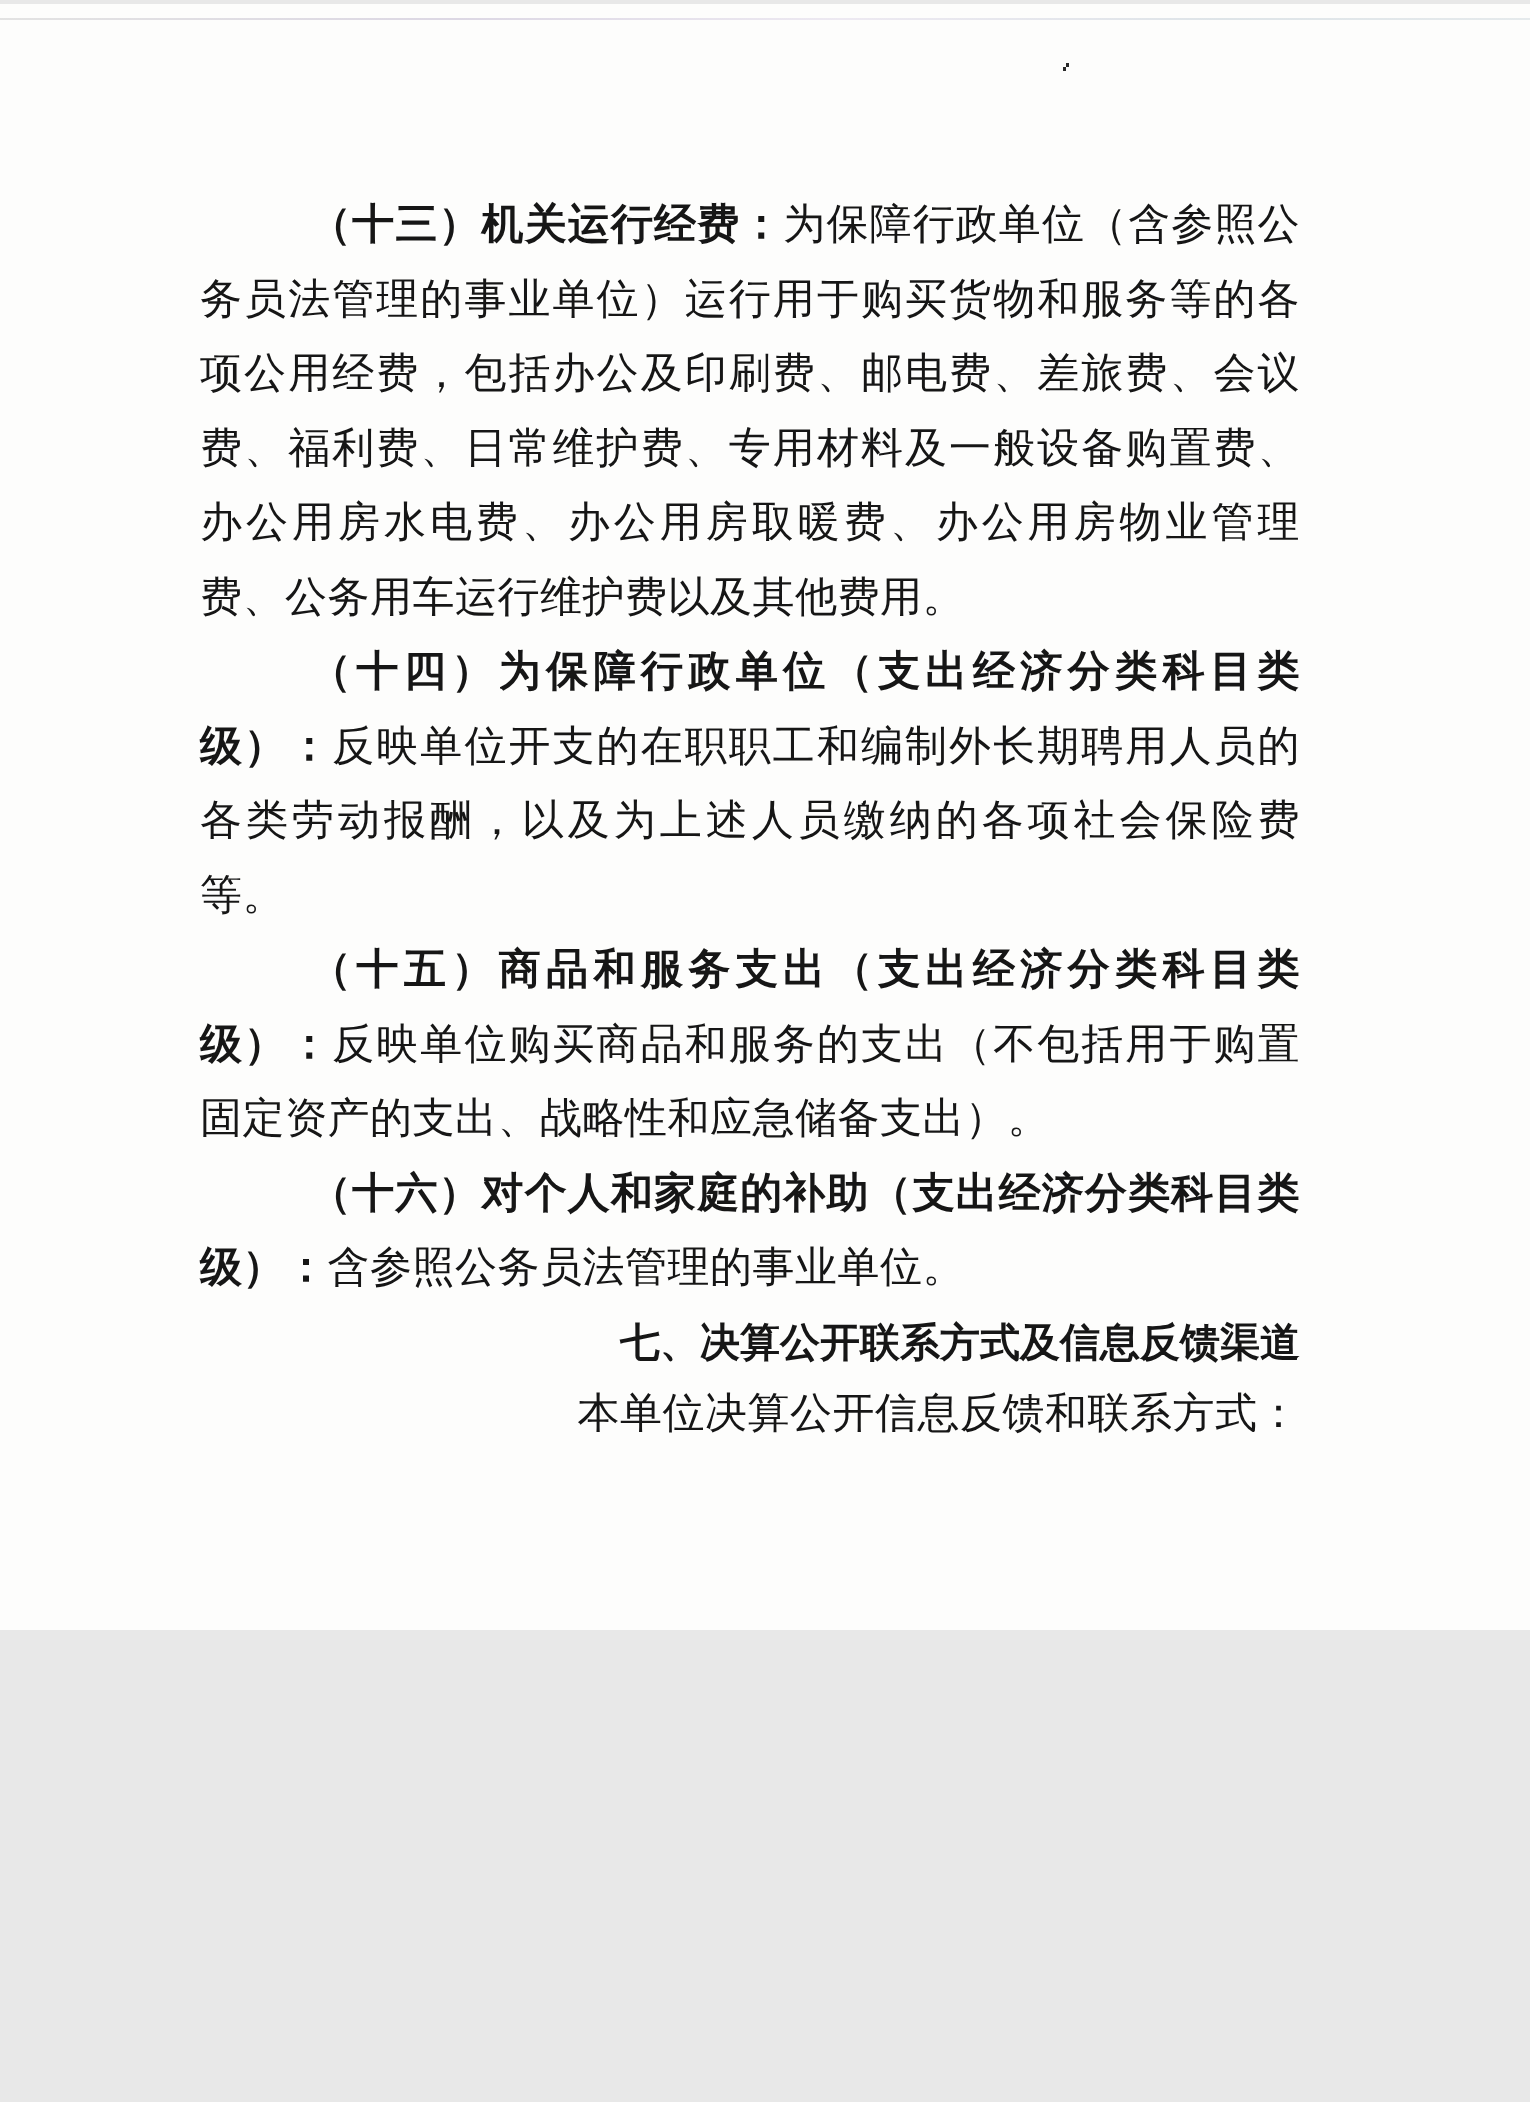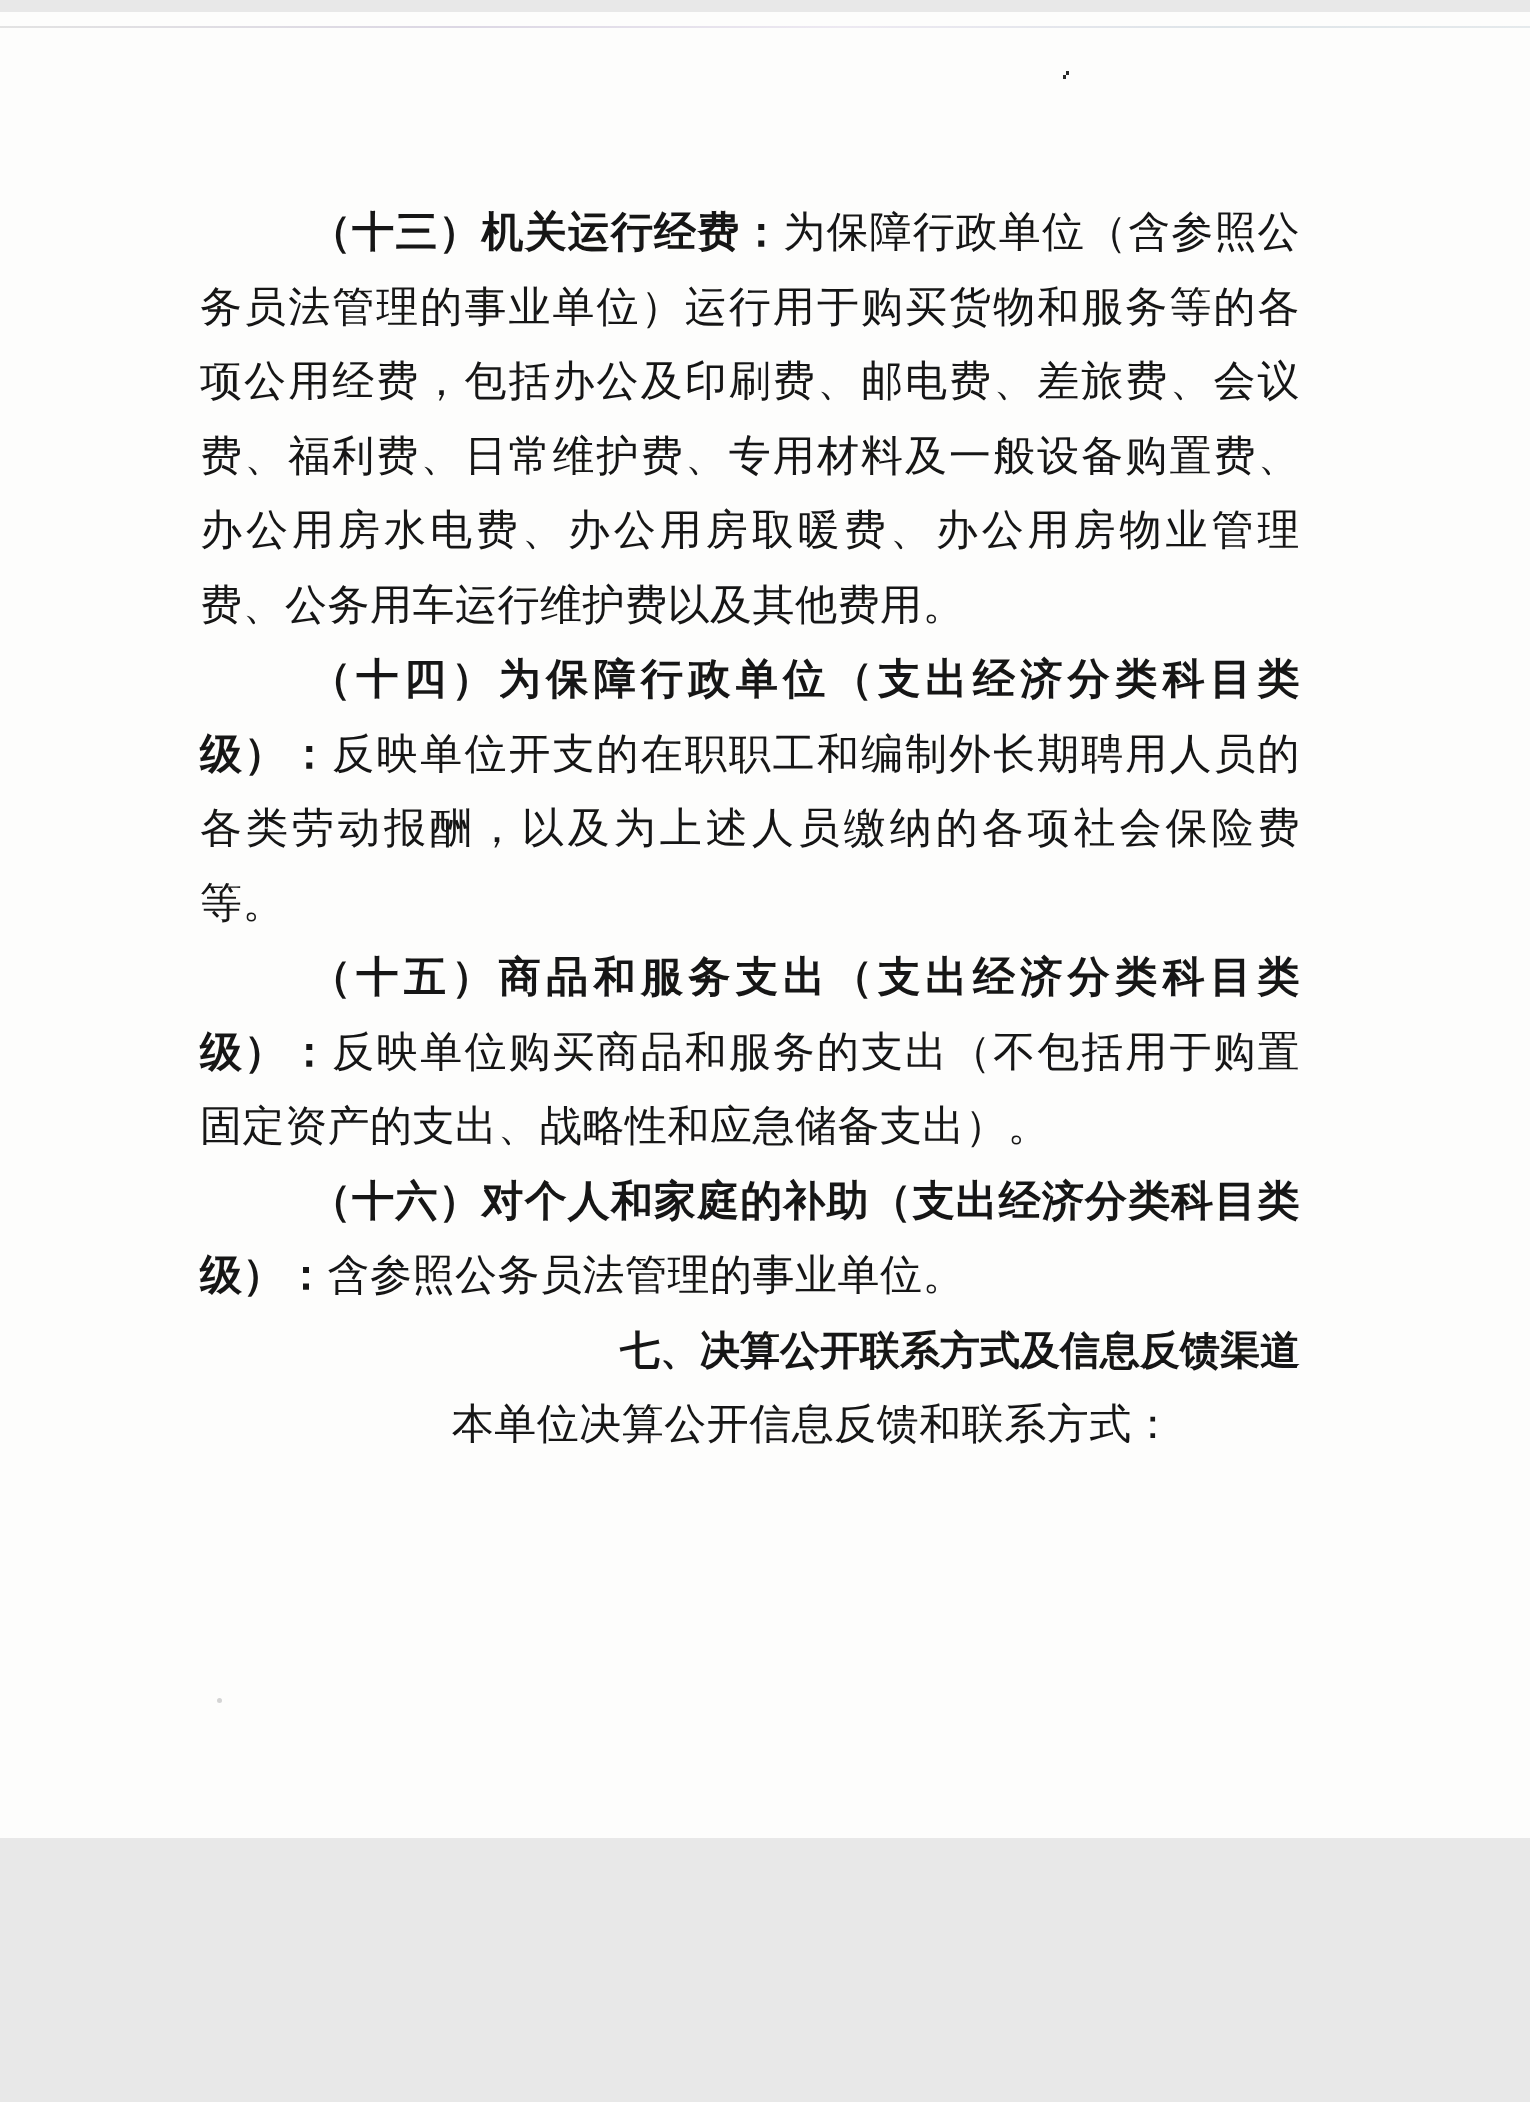--- a/index.html
+++ b/index.html
@@ -3,22 +3,22 @@
 <meta charset="utf-8">
 <style>
   html, body {
     margin: 0;
     padding: 0;
     background: #e8e8e8;
   }
   .page {
     position: relative;
     width: 1530px;
-    height: 1826px;
-    margin: 12px auto;
+    height: 1626px;
+    margin: 4px auto;
     background: #fdfdfc;
     overflow: hidden;
     color: #161616;
     font-family: "Liberation Serif", "DejaVu Serif", serif;
   }
   
   .scan-line {
     position: absolute;
     top: 14px;
     left: 0;
@@ -77,21 +77,22 @@
     font-weight: 700;
     font-size: 40px;
     line-height: 74.5px;
     text-indent: 1em;
     text-align: right;
     letter-spacing: 0;
   }
   .contact-intro {
     margin: 0;
     text-indent: 3em;
-    text-align: center;
+    text-align: right;
+    font-family: Liberation Mono, monospace;
   }
   .contact-line {
     margin: 0;
     text-indent: 2em;
     text-align: left;
   }
   .contact-phone {
     margin-left: 46px;
     font-size: 39px;
     letter-spacing: 1px;

